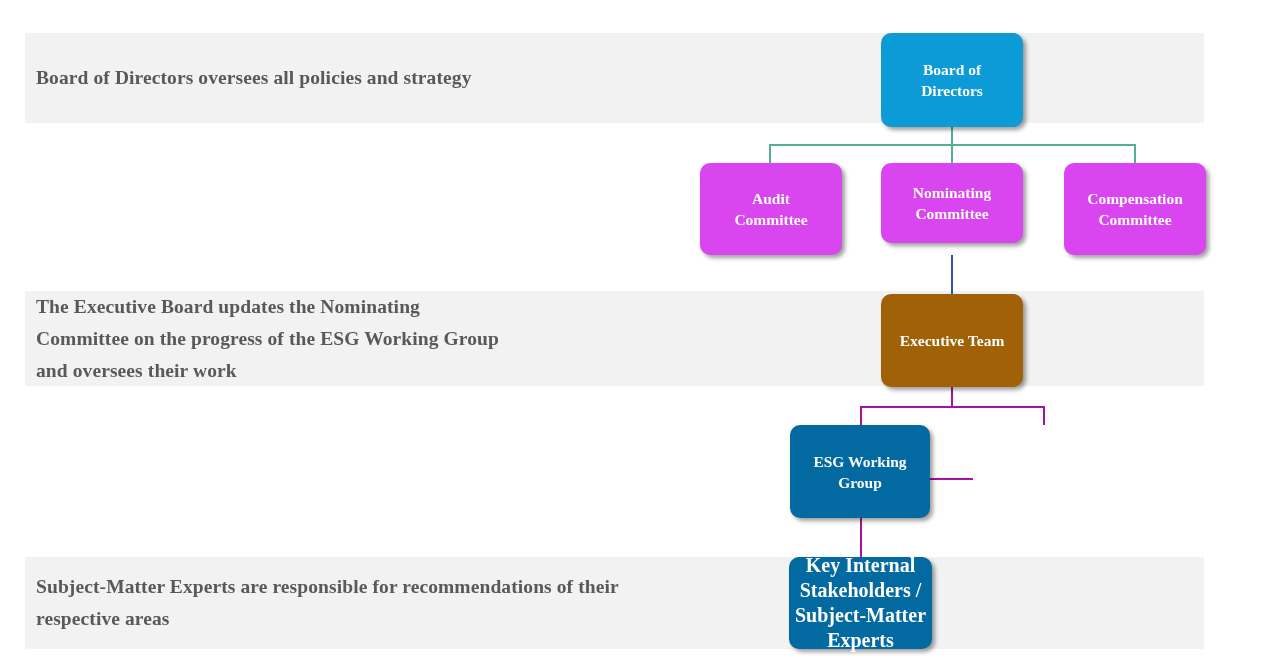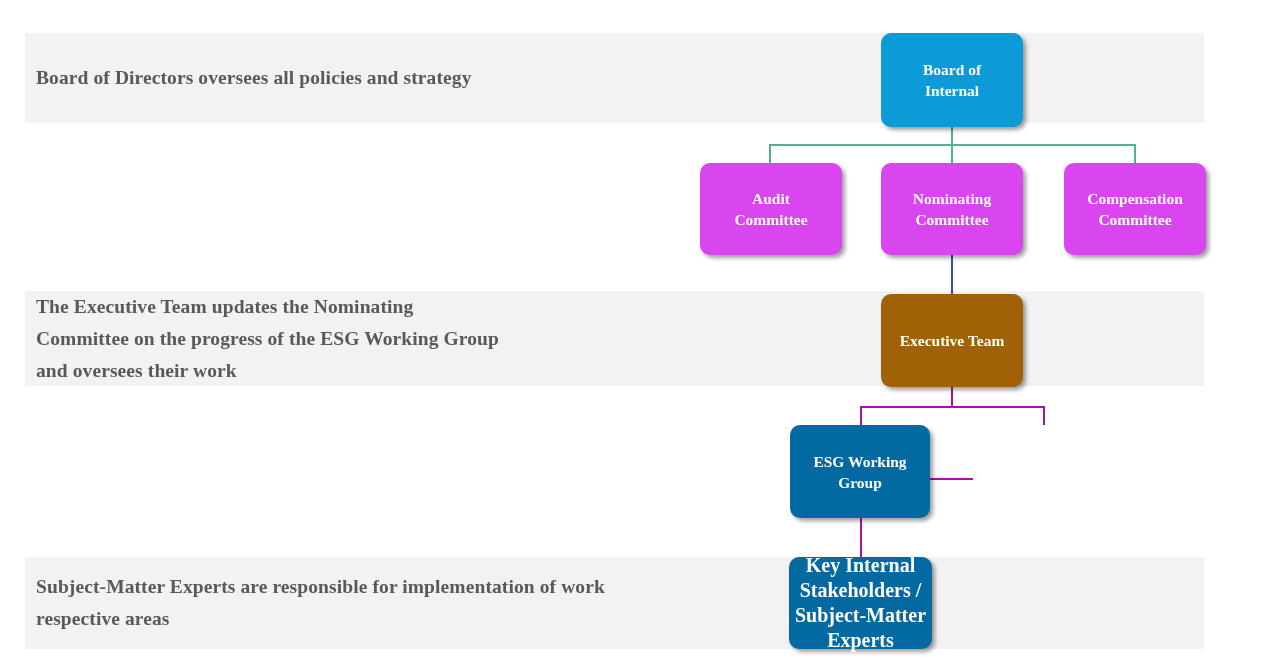--- a/index.html
+++ b/index.html
@@ -31,21 +31,21 @@
     font-weight:700;font-size:15.5px;line-height:21px;white-space:pre-line;
     box-shadow:3px 3px 4px rgba(0,0,0,0.38);
   }
   .node.small{font-size:20px;line-height:25px;align-items:center;}
   .c-blue{background:#0d9bd8}
   .c-teal{background:#d946ef}
   .c-navy{background:#a16207}
   .c-magenta{background:#0369a1}
   .n-board{left:881px;top:33px;width:142px;height:94px}
   .n-audit{left:700px;top:163px;width:142px;height:92px}
-  .n-nominating{left:881px;top:163px;width:142px;height:92px}
+  .n-nominating{left:881px;top:163px;width:142px;height:80px}
   .n-compensation{left:1064px;top:163px;width:142px;height:92px}
   .n-executive{left:881px;top:294px;width:142px;height:93px}
   .n-esgwg{left:790px;top:425px;width:140px;height:93px}
   .n-external{left:973px;top:425px;width:144px;height:93px}
   .n-keyint{left:789px;top:557px;width:143px;height:92px}
   
   .conn{position:absolute;}
   .conn.h{height:1.5px}
   .conn.v{width:1.5px}
   .l-teal{background:#52b191}
@@ -66,47 +66,47 @@
 </style>
 </head>
 <body>
 
 <div class="canvas">
 
   <div class="row r1">
     <div class="row-text">Board of Directors oversees all policies and strategy</div>
   </div>
   <div class="row r3">
-    <div class="row-text">The Executive Team updates the Nominating
+    <div class="row-text">The Executive Board updates the Nominating
 Committee on the progress of the ESG Working Group
 and oversees their work</div>
   </div>
   <div class="row r5">
-    <div class="row-text">Subject-Matter Experts are responsible for implementation of work
+    <div class="row-text">Subject-Matter Experts are responsible for recommendations of their
 respective areas</div>
   </div>
 
   <div class="conn v l-teal t-v-board"></div>
   <div class="conn h l-teal t-h-main"></div>
   <div class="conn v l-teal t-v-audit"></div>
   <div class="conn v l-teal t-v-nominating"></div>
   <div class="conn v l-teal t-v-compensation"></div>
 
   <div class="conn v l-navy nv-v-exec"></div>
 
   <div class="conn v l-magenta m-v-exec"></div>
   <div class="conn h l-magenta m-h-split"></div>
   <div class="conn v l-magenta m-v-esgwg"></div>
   <div class="conn v l-magenta m-v-external"></div>
   <div class="conn h l-magenta m-h-peer"></div>
   <div class="conn v l-magenta m-v-key"></div>
 
   <div class="node c-blue n-board">
     <span>Board of
-Internal</span>
+Directors</span>
   </div>
   <div class="node c-teal n-audit">
     <span>Audit
 Committee</span>
   </div>
   <div class="node c-teal n-nominating">
     <span>Nominating
 Committee</span>
   </div>
   <div class="node c-teal n-compensation">

